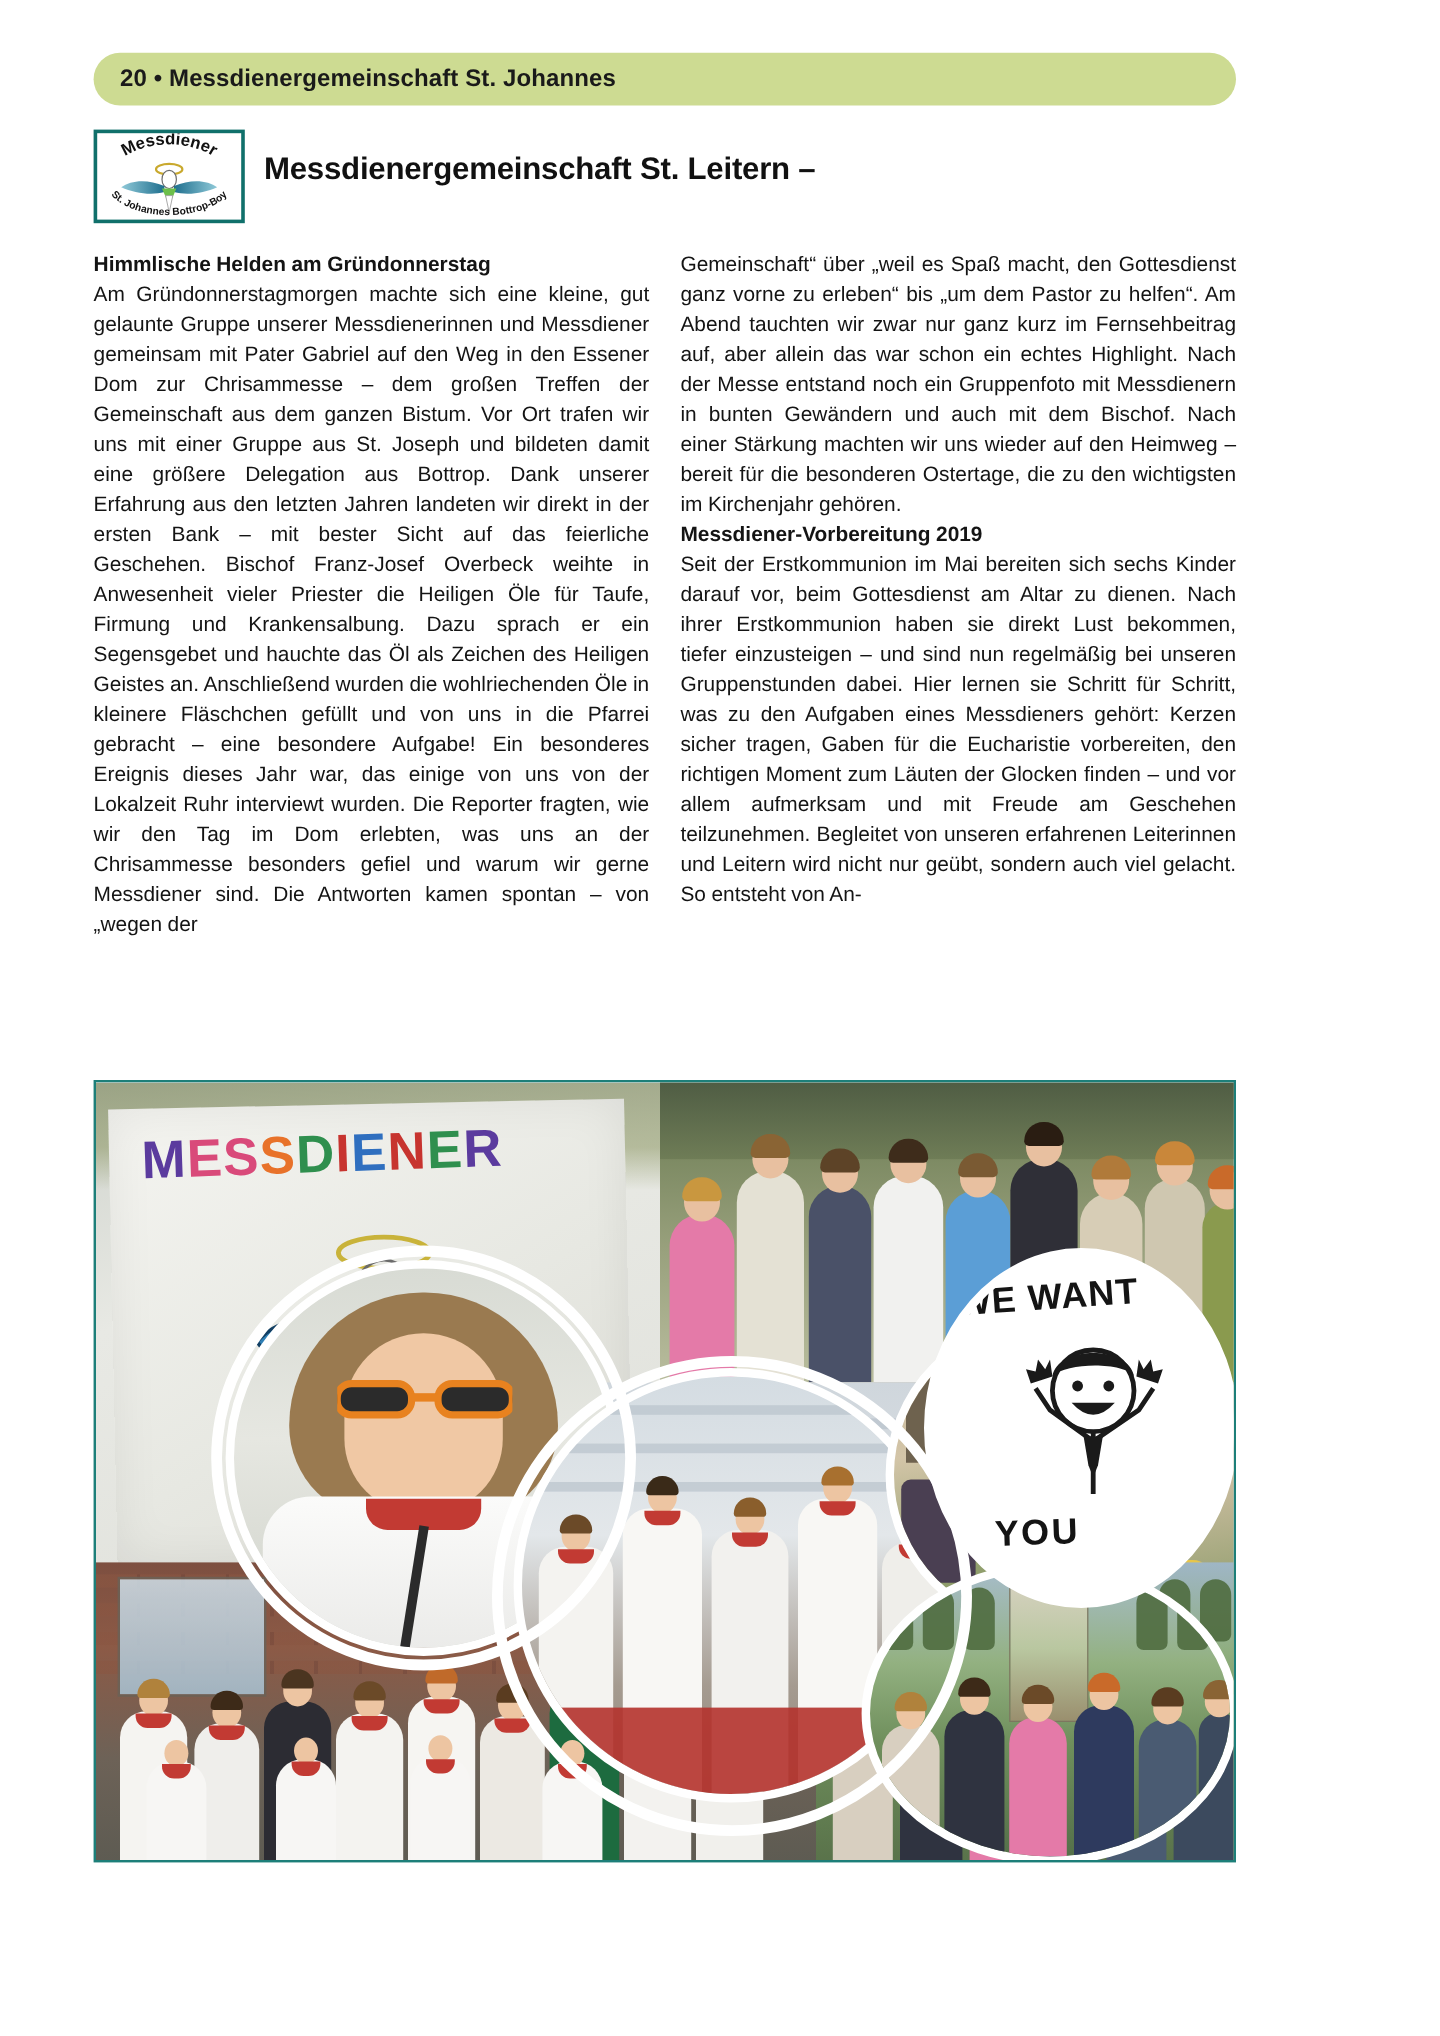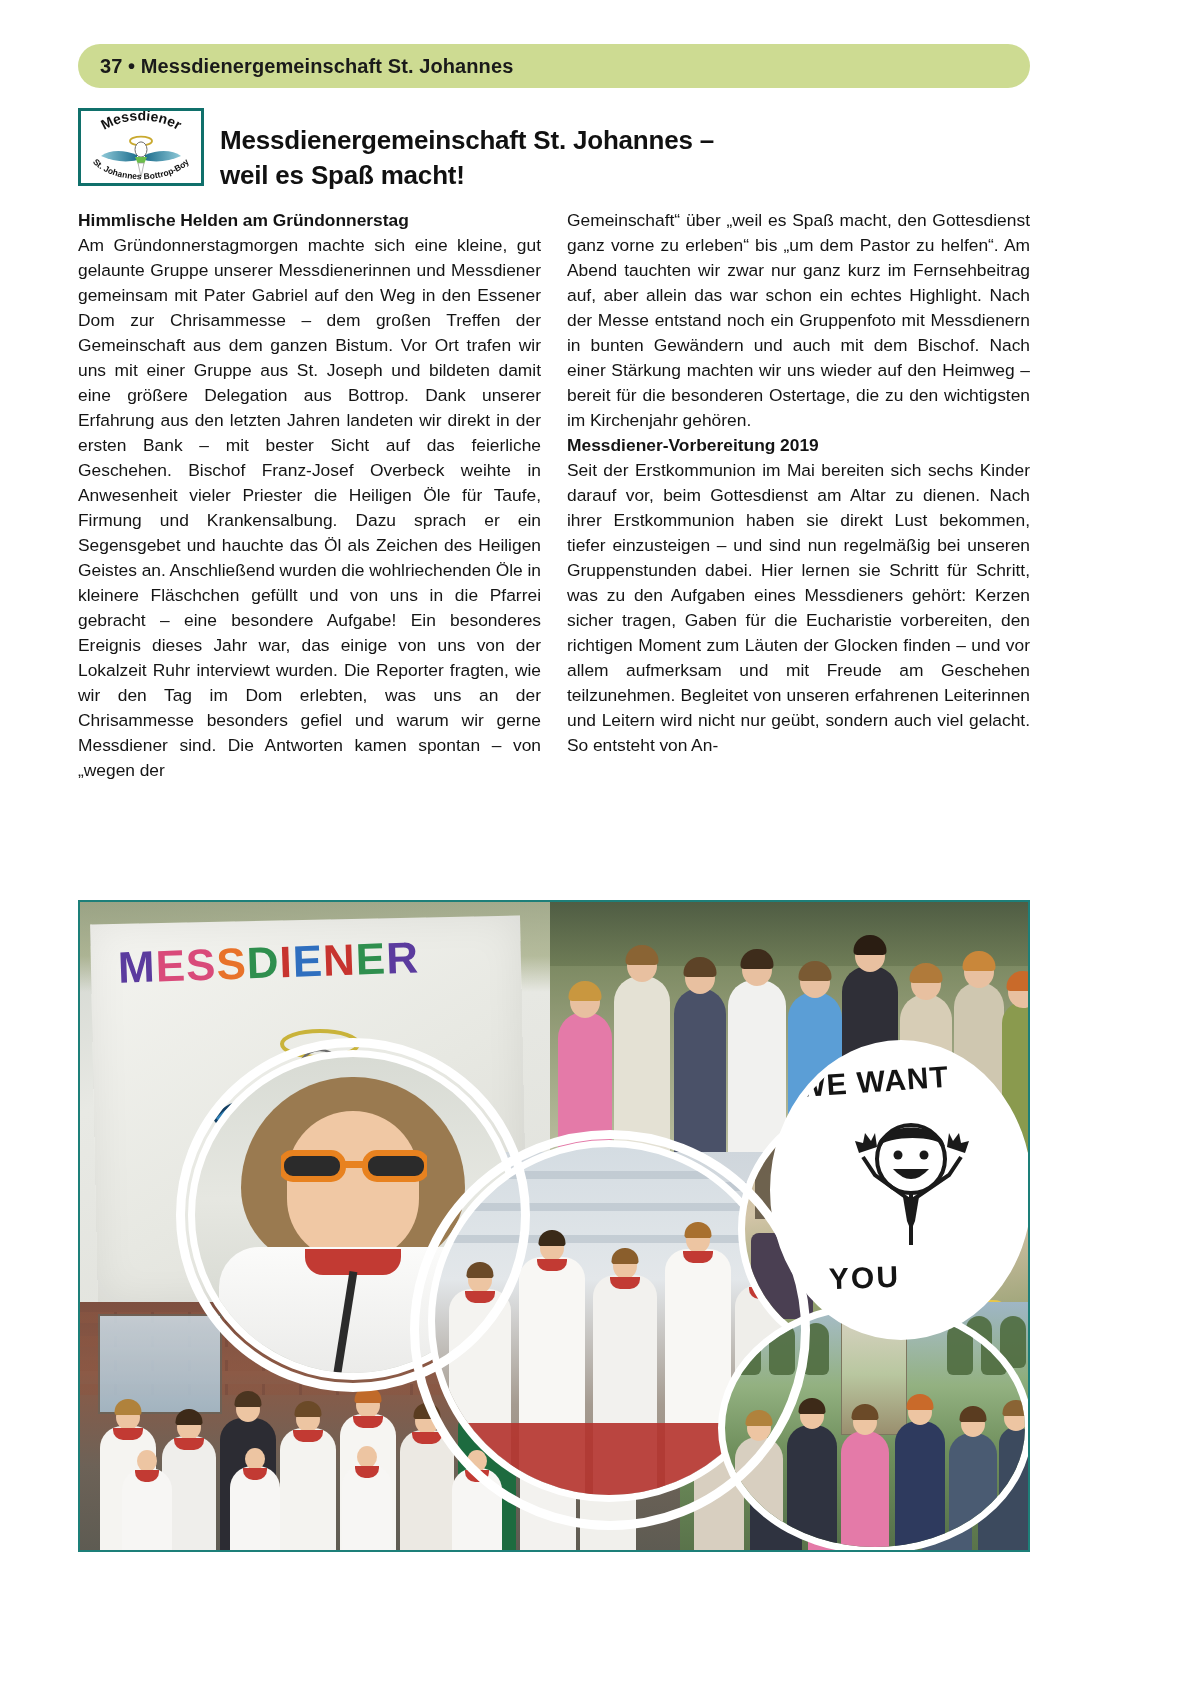--- a/index.html
+++ b/index.html
@@ -190,21 +190,21 @@
     width:27px;height:16px;border-radius:14px 14px 3px 3px;}
   .fig .cl{position:absolute;left:50%;transform:translateX(-50%);top:2px;
     width:30px;height:12px;background:#c23a33;border-radius:0 0 10px 10px;}
 </style>
 </head>
 <body>
 
 <div class="page">
 
   <div class="header-bar">
-    <span class="header-text">37 • Messdienergemeinschaft St. Johannes</span>
+    <span class="header-text">20 • Messdienergemeinschaft St. Johannes</span>
   </div>
 
   <div class="title-row">
 
     <div class="logo-box">
       <svg class="logo-svg" viewBox="0 0 120 72">
         <defs>
           <path id="arcTop" d="M 10,34 A 52,34 0 0 1 110,34"></path>
           <path id="arcBot" d="M 7,44 A 54,30 0 0 0 113,44"></path>
           <linearGradient id="wingL" x1="0" y1="0" x2="1" y2="0">
@@ -229,22 +229,21 @@
 
         <path d="M 54,46 L 66,46 L 60,60 Z" fill="#6cbf4a"></path>
         <path d="M 57,52 L 63,52 L 60,66 Z" fill="#ffffff" stroke="#9a9a9a" stroke-width=".7"></path>
         <text font-family="Liberation Sans, sans-serif" font-size="8.5" font-weight="bold" fill="#111">
           <textPath href="#arcBot" startOffset="50%" text-anchor="middle">St. Johannes Bottrop-Boy</textPath>
         </text>
       </svg>
     </div>
 
     <h1 class="article-title">
-      <span>Messdienergemeinschaft St. Johannes –</span>
-      <span class="l2">weil es Spaß macht!</span>
+      <span>Messdienergemeinschaft St. Leitern –</span>
     </h1>
   </div>
 
   <div class="cols">
 
     <div class="col left">
       <span class="subhead">Himmlische Helden am Gründonnerstag</span>
       <span class="body-p">Am Gründonnerstagmorgen machte sich eine kleine, gut gelaunte Gruppe unserer Messdienerinnen und Messdiener gemeinsam mit Pater Gabriel auf den Weg in den Essener Dom zur Chrisammesse – dem großen Treffen der Gemeinschaft aus dem ganzen Bistum. Vor Ort trafen wir uns mit einer Gruppe aus St. Joseph und bildeten damit eine größere Delegation aus Bottrop. Dank unserer Erfahrung aus den letzten Jahren landeten wir direkt in der ersten Bank – mit bester Sicht auf das feierliche Geschehen. Bischof Franz-Josef Overbeck weihte in Anwesenheit vieler Priester die Heiligen Öle für Taufe, Firmung und Krankensalbung. Dazu sprach er ein Segensgebet und hauchte das Öl als Zeichen des Heiligen Geistes an. Anschließend wurden die wohlriechenden Öle in kleinere Fläschchen gefüllt und von uns in die Pfarrei gebracht – eine besondere Aufgabe! Ein besonderes Ereignis dieses Jahr war, das einige von uns von der Lokalzeit Ruhr interviewt wurden. Die Reporter fragten, wie wir den Tag im Dom erlebten, was uns an der Chrisammesse besonders gefiel und warum wir gerne Messdiener sind. Die Antworten kamen spontan – von „wegen der</span>
     </div>
 

